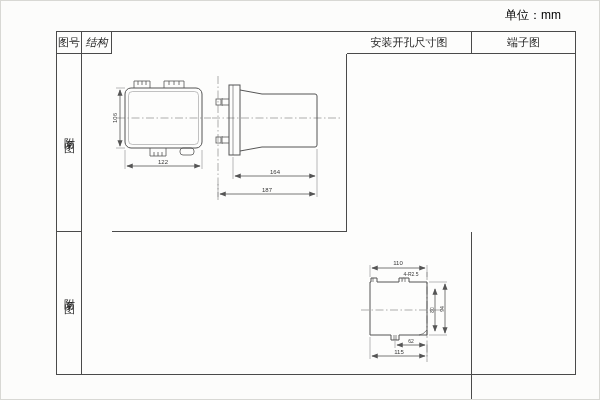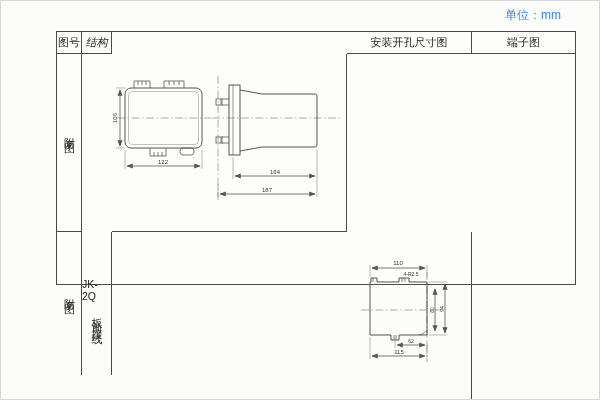--- a/index.html
+++ b/index.html
@@ -1,22 +1,22 @@
 <!DOCTYPE html>
 <html><head>
 <meta charset="utf-8">
 <style>
   * { margin:0; padding:0; box-sizing:border-box; }
   html,body { width:600px; height:400px; }
   body { font-family:"Liberation Sans","DejaVu Sans",sans-serif; background:#ffffff; color:#222; }
   #page { position:relative; width:600px; height:400px; background:#fcfcfb; border:1px solid #d8d8d4; overflow:hidden; }
-  #unit-label { position:absolute; top:6px; right:38px; font-size:12px; color:#3b82f6; }
+  #unit-label { position:absolute; top:6px; right:38px; font-size:12px; color:#000000; }
 
   
-  #tbl { position:absolute; left:55px; top:30px; width:520px; height:254px; border:1px solid #4a4a4a; background:#fdfdfc; }
+  #tbl { position:absolute; left:55px; top:30px; width:520px; height:344px; border:1px solid #4a4a4a; background:#fdfdfc; }
   .cell { position:absolute; border-color:#4a4a4a; }
   .br { border-right:1px solid #4a4a4a; }
   .bb { border-bottom:1px solid #4a4a4a; }
   .hdr { display:flex; align-items:center; justify-content:center; font-size:11px; color:#1e1e1e; }
   .ctr { display:flex; flex-direction:column; align-items:center; justify-content:center; }
   .vert { writing-mode:vertical-rl; text-orientation:upright; letter-spacing:5px; font-size:11px; }
   .model { font-size:10.5px; margin-bottom:7px; }
   .dwg { position:relative; }
   svg { position:absolute; left:0; top:0; }
   svg text { font-family:"Liberation Sans","DejaVu Sans",sans-serif; fill:#3a3a3a; }
@@ -139,19 +139,15 @@
           <text x="64" y="111" font-size="5">62</text>
           <text x="52" y="122">115</text>
         </g>
       </svg>
     </div>
 
     <div class="cell ctr br" style="left:0;top:200px;width:25px;height:143px;">
       <div class="vert">附图7</div>
     </div>
 
-    <div class="cell ctr br" style="left:25px;top:200px;width:30px;height:143px;">
-      <div class="model">JK-2Q</div>
-      <div class="vert">板前接线</div>
-    </div>
 
   </div>
 </div>
 
 </body></html>

